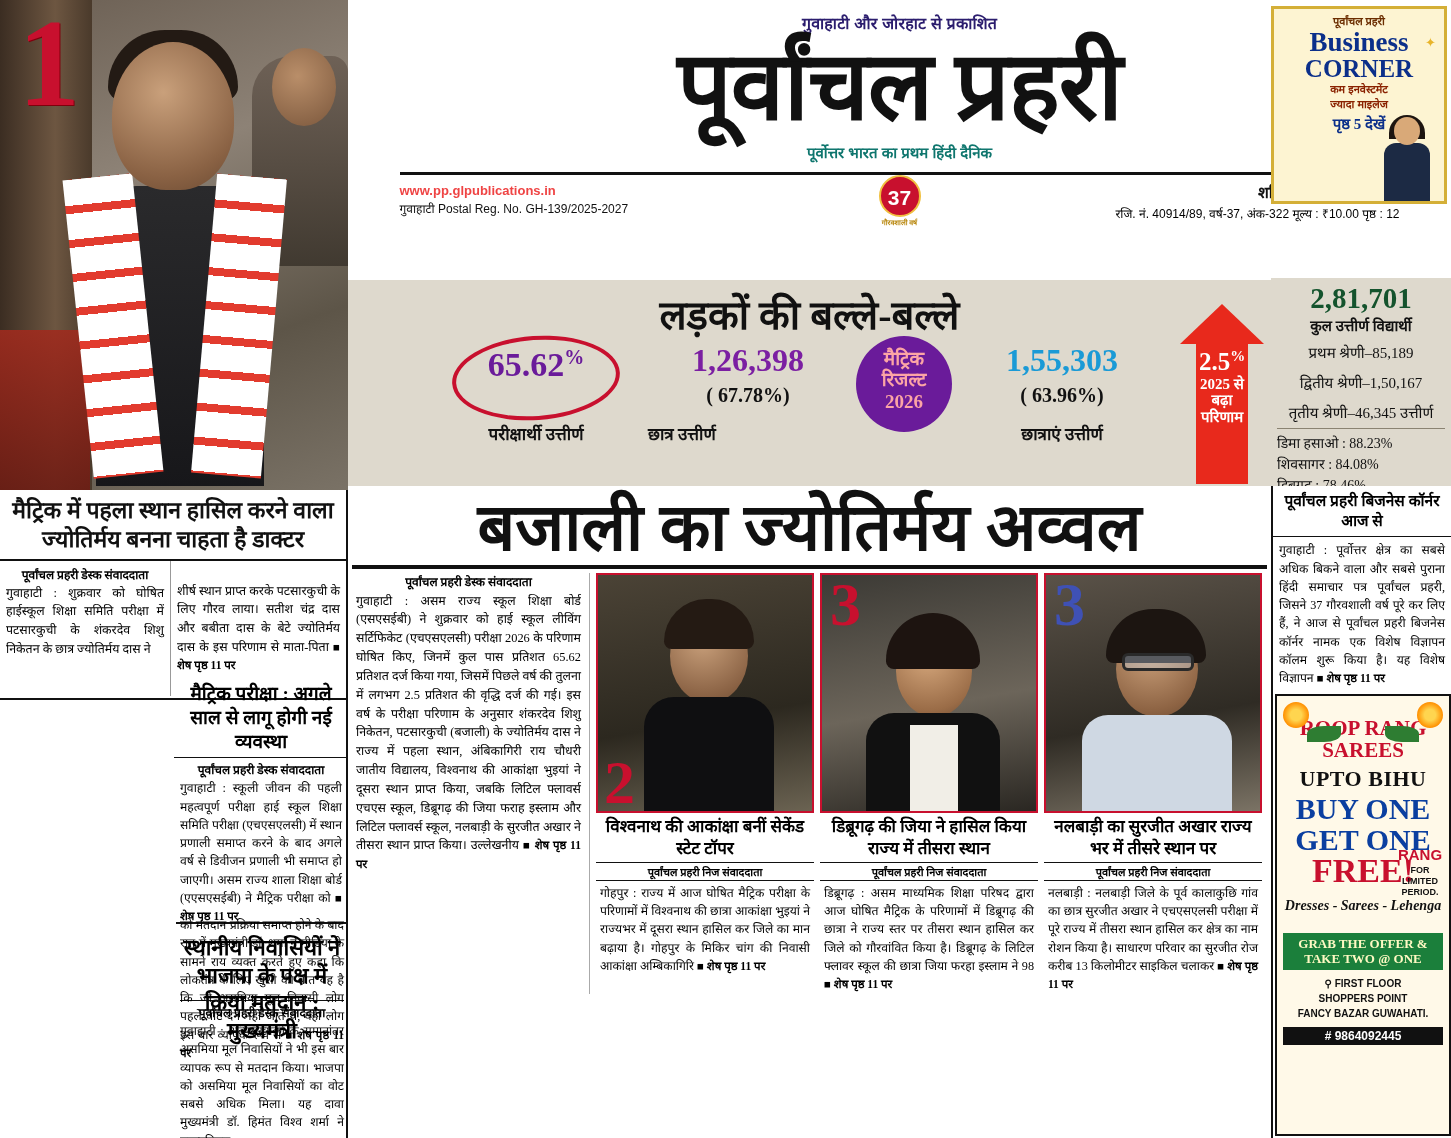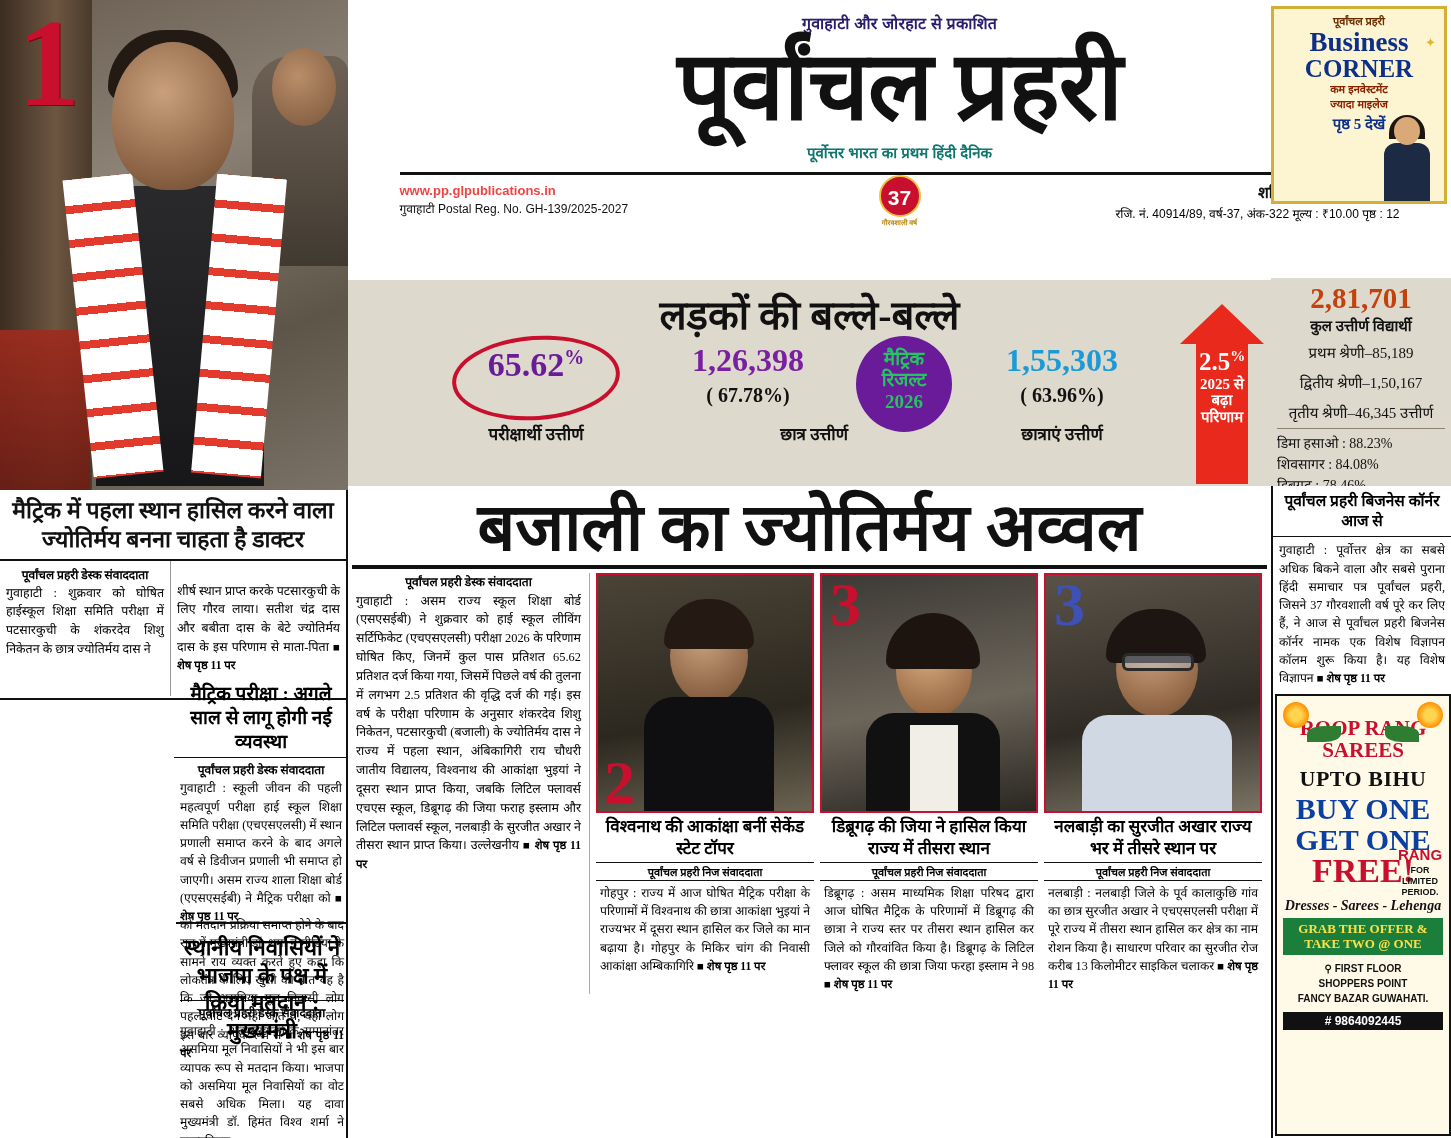--- a/index.html
+++ b/index.html
@@ -198,26 +198,26 @@
   }
   .infobar .boys {
     position: absolute; left: 300px; top: 62px; width: 200px; text-align: center;
     font-family: "Liberation Serif", serif; font-size: 32px; font-weight: bold; color: #7b1fa2;
   }
   .infobar .boys-p {
     position: absolute; left: 300px; top: 104px; width: 200px; text-align: center;
     font-family: "Liberation Serif", serif; font-size: 20px; font-weight: bold; color: #111;
   }
   .infobar .boys-c {
-    position: absolute; left: 300px; top: 142px; width: 200px; text-align: right;
+    position: absolute; left: 300px; top: 142px; width: 200px; text-align: left;
     font-family: "Liberation Serif", serif; font-size: 17px; font-weight: bold; color: #111;
   }
   .infobar .circleBadge {
     position: absolute; left: 508px; top: 56px; width: 96px; height: 96px;
-    border-radius: 50%; background: #6a1b9a; color: #22c55e;
+    border-radius: 50%; background: #6a1b9a; color: #fca5a5;
     font-family: "Liberation Serif", serif; font-weight: bold; font-size: 19px;
     text-align: center; padding-top: 12px; line-height: 1.12;
   }
   .infobar .girls {
     position: absolute; left: 614px; top: 62px; width: 200px; text-align: center;
     font-family: "Liberation Serif", serif; font-size: 32px; font-weight: bold; color: #1a9ad6;
   }
   .infobar .girls-p {
     position: absolute; left: 614px; top: 104px; width: 200px; text-align: center;
     font-family: "Liberation Serif", serif; font-size: 20px; font-weight: bold; color: #111;
@@ -245,21 +245,21 @@
   }
   .arrowblock .txt .sm { font-size: 15px; display:block; }
   .arrowblock .txt sup { font-size: 15px; }
 
   .infobar-right {
     position: absolute; left: 1271px; top: 278px; width: 180px; height: 208px;
     background: #ded9cd; padding: 4px 6px 0 6px;
   }
   .infobar-right .tot {
     text-align: center; font-family: "Liberation Serif", serif;
-    font-size: 29px; font-weight: bold; color: #c2410c;
+    font-size: 29px; font-weight: bold; color: #14532d;
   }
   .infobar-right .tot-cap {
     text-align: center; font-family: "Liberation Serif", serif;
     font-size: 15px; font-weight: bold; color: #111; margin-bottom: 3px;
   }
   .infobar-right .row {
     font-family: "Liberation Serif", serif; font-size: 15px; color: #111;
     font-weight: normal; line-height: 1.45; text-align:center;margin-top:8px;
   }
   .infobar-right .hr { height: 1px; background: #8a8372; margin: 4px 0; }
@@ -376,21 +376,21 @@
     position:absolute; right: 6px; top: 150px; width: 46px; text-align:center;
     font-family:"Liberation Sans",sans-serif; font-size: 9px; font-weight:bold;
     color:#111; line-height:1.25;
   }
   .roop .saletag .big { color:#c8102e; font-size: 15px; display:block; }
   .roop .dresses {
     text-align:center; font-family:"Liberation Serif",serif; font-style:italic;
     font-weight:bold; font-size: 14px; color:#111; margin-top: 10px;
   }
   .roop .grab {
-    margin: 4px 6px 0 6px; background:#1b7f3b; color:#fde047; text-align:center;
+    margin: 19px 6px 0 6px; background:#1b7f3b; color:#fef9c3; text-align:center;
     font-family:"Liberation Serif",serif; font-weight:bold; font-size: 13px;
     padding: 3px 2px; line-height:1.2;
   }
   .roop .addr {
     text-align:center; font-family:"Liberation Sans",sans-serif; font-size: 10px;
     font-weight:bold; color:#111; line-height:1.5; padding-top: 6px;
   }
   .roop .ph {
     margin: 6px 6px 0 6px; background:#111; color:#fff; text-align:center;
     font-family:"Liberation Sans",sans-serif; font-weight:bold; font-size: 12px;

